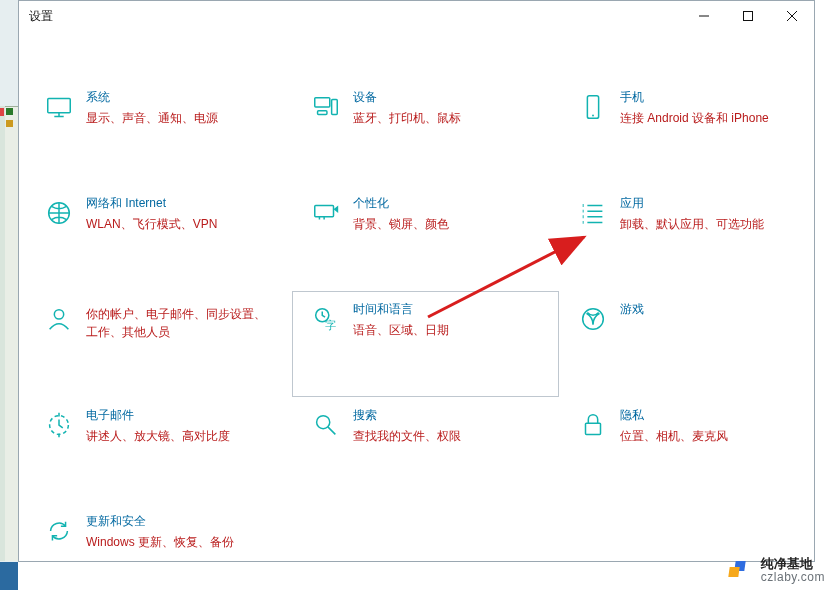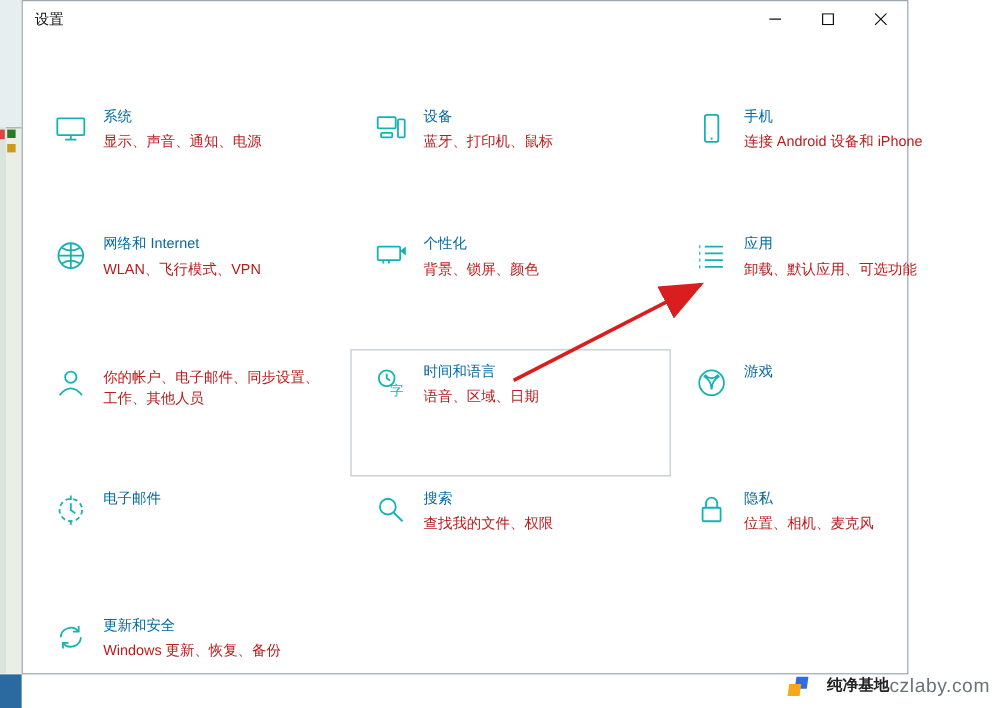--- a/index.html
+++ b/index.html
@@ -6,21 +6,21 @@
   html, body { width: 833px; height: 590px; font-family: "Microsoft YaHei", "Segoe UI", sans-serif; background: #fff; overflow: hidden; }
   .desk { position: absolute; top: 0; left: 0; width: 18px; height: 590px; background: #e6eef0; }
   .desk .strip1 { position: absolute; top: 106px; left: 0; width: 5px; height: 455px; background: #d9e5dc; }
   .desk .strip2 { position: absolute; top: 106px; left: 5px; width: 13px; height: 455px; background: #e9eee6; border-top: 1px solid #9db09a; }
   .desk .taskbar { position: absolute; left: 0; bottom: 0; width: 18px; height: 28px; background: #2b6aa0; }
   .desk .bl1 { position: absolute; top: 108px; left: 0; width: 4px; height: 8px; background: #d44; }
   .desk .bl2 { position: absolute; top: 108px; left: 6px; width: 7px; height: 7px; background: #2a7a2a; }
   .desk .bl3 { position: absolute; top: 120px; left: 6px; width: 7px; height: 7px; background: #cc9a1f; }
 
   .window {
-    position: absolute; top: 0; left: 18px; width: 739px; height: 562px;
+    position: absolute; top: 0; left: 18px; width: 797px; height: 562px;
     background: #fff; border: 1px solid #9aa7b1;
   }
 
   .titlebar { height: 30px; display: flex; align-items: center; padding-left: 10px; }
   .titlebar .title { font-size: 12px; color: #111; }
   .winctrls { margin-left: auto; display: flex; }
   .winctrls .ctrl { width: 44px; height: 30px; display: flex; align-items: center; justify-content: center; color: #111; }
   .winctrls .ctrl svg { display: block; }
 
   .content { position: relative; width: 100%; height: 532px; }
@@ -50,23 +50,23 @@
   }
 
   .watermark {
     position: absolute; right: 8px; bottom: 6px;
     display: flex; align-items: center;
     font-size: 12px; color: #222;
   }
   .watermark .logo { width: 26px; height: 22px; margin-right: 6px; position: relative; }
   .watermark .logo .sq1 { position: absolute; top: 2px;  left: 6px; width: 10px; height: 10px; background: #2f6de0; transform: skewX(-8deg); }
   .watermark .logo .sq2 { position: absolute; top: 8px; left: 0;  width: 10px; height: 10px; background: #f6a81c; transform: skewX(-8deg); }
-  .watermark .txtw { display: flex; flex-direction: row; line-height: 1.1; }
+  .watermark .txtw { display: flex; flex-direction: column; line-height: 1.1; }
   .watermark .txtw .a { font-size: 13px; font-weight: 700; }
-  .watermark .txtw .b { font-size: 16px; color: #6b7278; letter-spacing: 0.5px; }
+  .watermark .txtw .b { font-size: 12px; color: #6b7278; letter-spacing: 0.5px; }
 </style>
 </head>
 <body>
 
 <div class="desk">
   <div class="strip1"></div>
     <div class="strip2"></div>
   <div class="bl1"></div>
     <div class="bl2"></div>
     <div class="bl3"></div>
@@ -209,20 +209,21 @@
         <div class="tile">
           <div class="iconwrap">
             <svg width="30" height="30" viewBox="0 0 32 32">
               <circle cx="16" cy="16" r="10" fill="none" stroke="#12b3b1" stroke-width="1.6" stroke-dasharray="4 3"></circle>
               <path d="M16 10 v6 l4 3" fill="none" stroke="#12b3b1" stroke-width="1.6"></path>
               <path d="M16 3 v4 M16 25 v4" fill="none" stroke="#12b3b1" stroke-width="1.6"></path>
             </svg>
           </div>
           <div class="txt">
             <div class="ttitle">电子邮件</div>
+            <div class="tsub">讲述人、放大镜、高对比度</div>
           </div>
         </div>
         <div class="tile">
           <div class="iconwrap">
             <svg width="30" height="30" viewBox="0 0 32 32">
               <circle cx="13" cy="13" r="7" fill="none" stroke="#12b3b1" stroke-width="1.6"></circle>
               <path d="M18 18 l8 8" fill="none" stroke="#12b3b1" stroke-width="1.6"></path>
             </svg>
           </div>
           <div class="txt">

